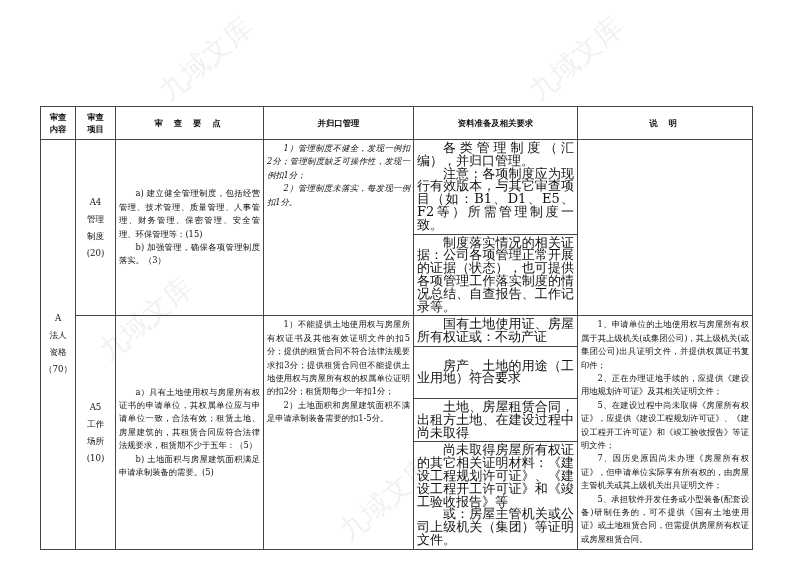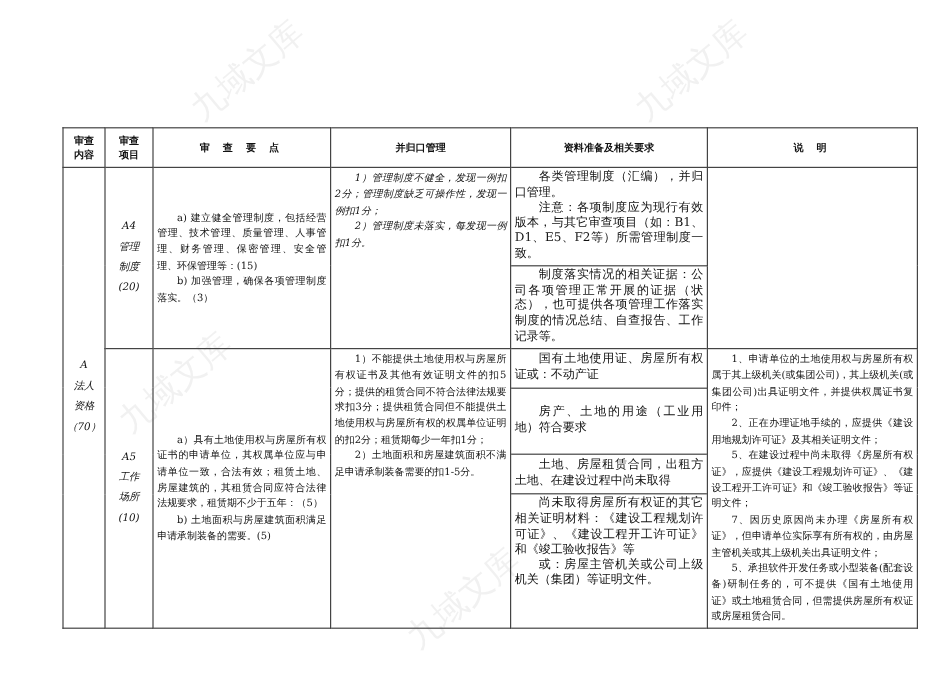--- a/index.html
+++ b/index.html
@@ -1,28 +1,28 @@
 <!DOCTYPE html>
 <html><head>
   <meta charset="utf-8">
   <style>
     html, body { margin: 0; padding: 0; background: #ffffff; }
     body { width: 793px; height: 561px; position: relative; overflow: hidden;
            font-family: "DejaVu Serif", "Liberation Serif", serif; color: #111; }
-    .table-wrap { position: absolute; left: 52px; top: 106px; width: 712px; }
+    .table-wrap { position: absolute; left: 40px; top: 106px; width: 712px; }
     table { border-collapse: collapse; width: 712px; table-layout: fixed; }
     td, th { border: 1.3px solid #444; padding: 2px 3px; vertical-align: middle;
              font-size: 8.3px; line-height: 13.4px; font-weight: normal; }
     th { height: 28px; text-align: center; font-family: "DejaVu Sans", "Liberation Sans", sans-serif;
          font-weight: bold; font-size: 8.4px; line-height: 12.5px; }
     th.wide { letter-spacing: 4px; margin-top: 40px; }
     .center { text-align: center; }
     .p { text-indent: 2em; margin: 0; text-align: justify; }
-    .mat { font-family: "DejaVu Serif", "Liberation Serif", serif; font-size: 10px; line-height: 12.8px; }
-    .cat { line-height: 17px; font-size: 8.6px; font-style: italic; }
+    .mat { font-family: "DejaVu Serif", "Liberation Serif", serif; font-size: 13px; line-height: 12.8px; }
+    .cat { line-height: 17px; font-size: 8.6px; }
     .watermark { position: absolute; font-size: 28px; color: rgba(180,180,180,0.18);
                  transform: rotate(-40deg); font-family: "DejaVu Sans", sans-serif; pointer-events: none; }
   </style>
 </head>
 <body>
 
 <div class="watermark" style="left:150px;top:40px;">九域文库</div>
 <div class="watermark" style="left:520px;top:40px;">九域文库</div>
 <div class="watermark" style="left:90px;top:300px;">九域文库</div>
 <div class="watermark" style="left:330px;top:480px;">九域文库</div>

